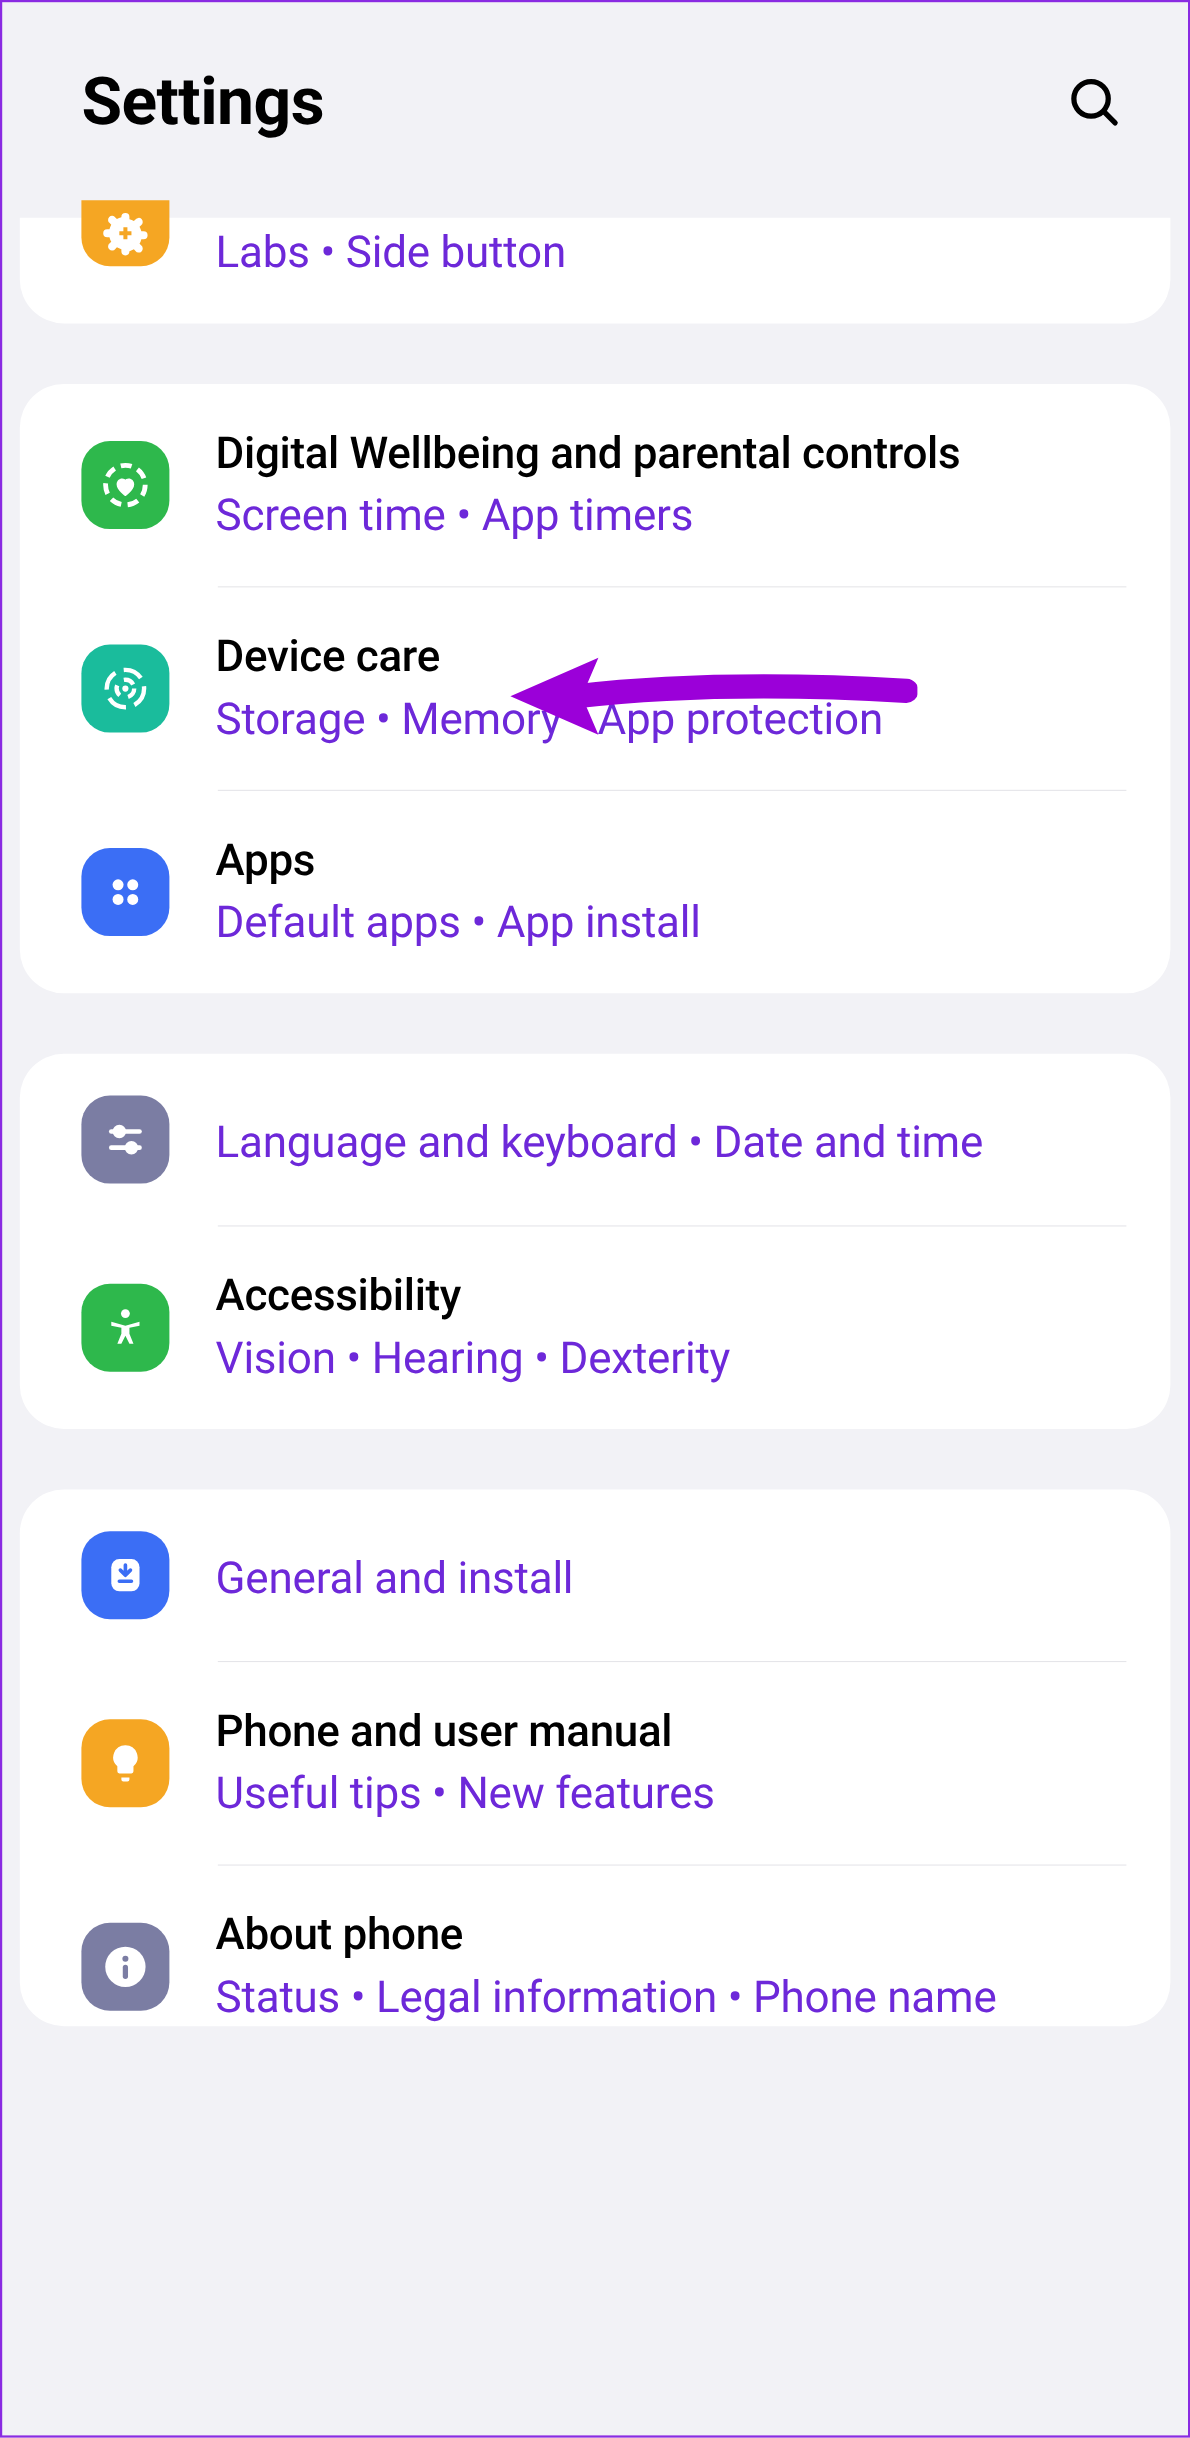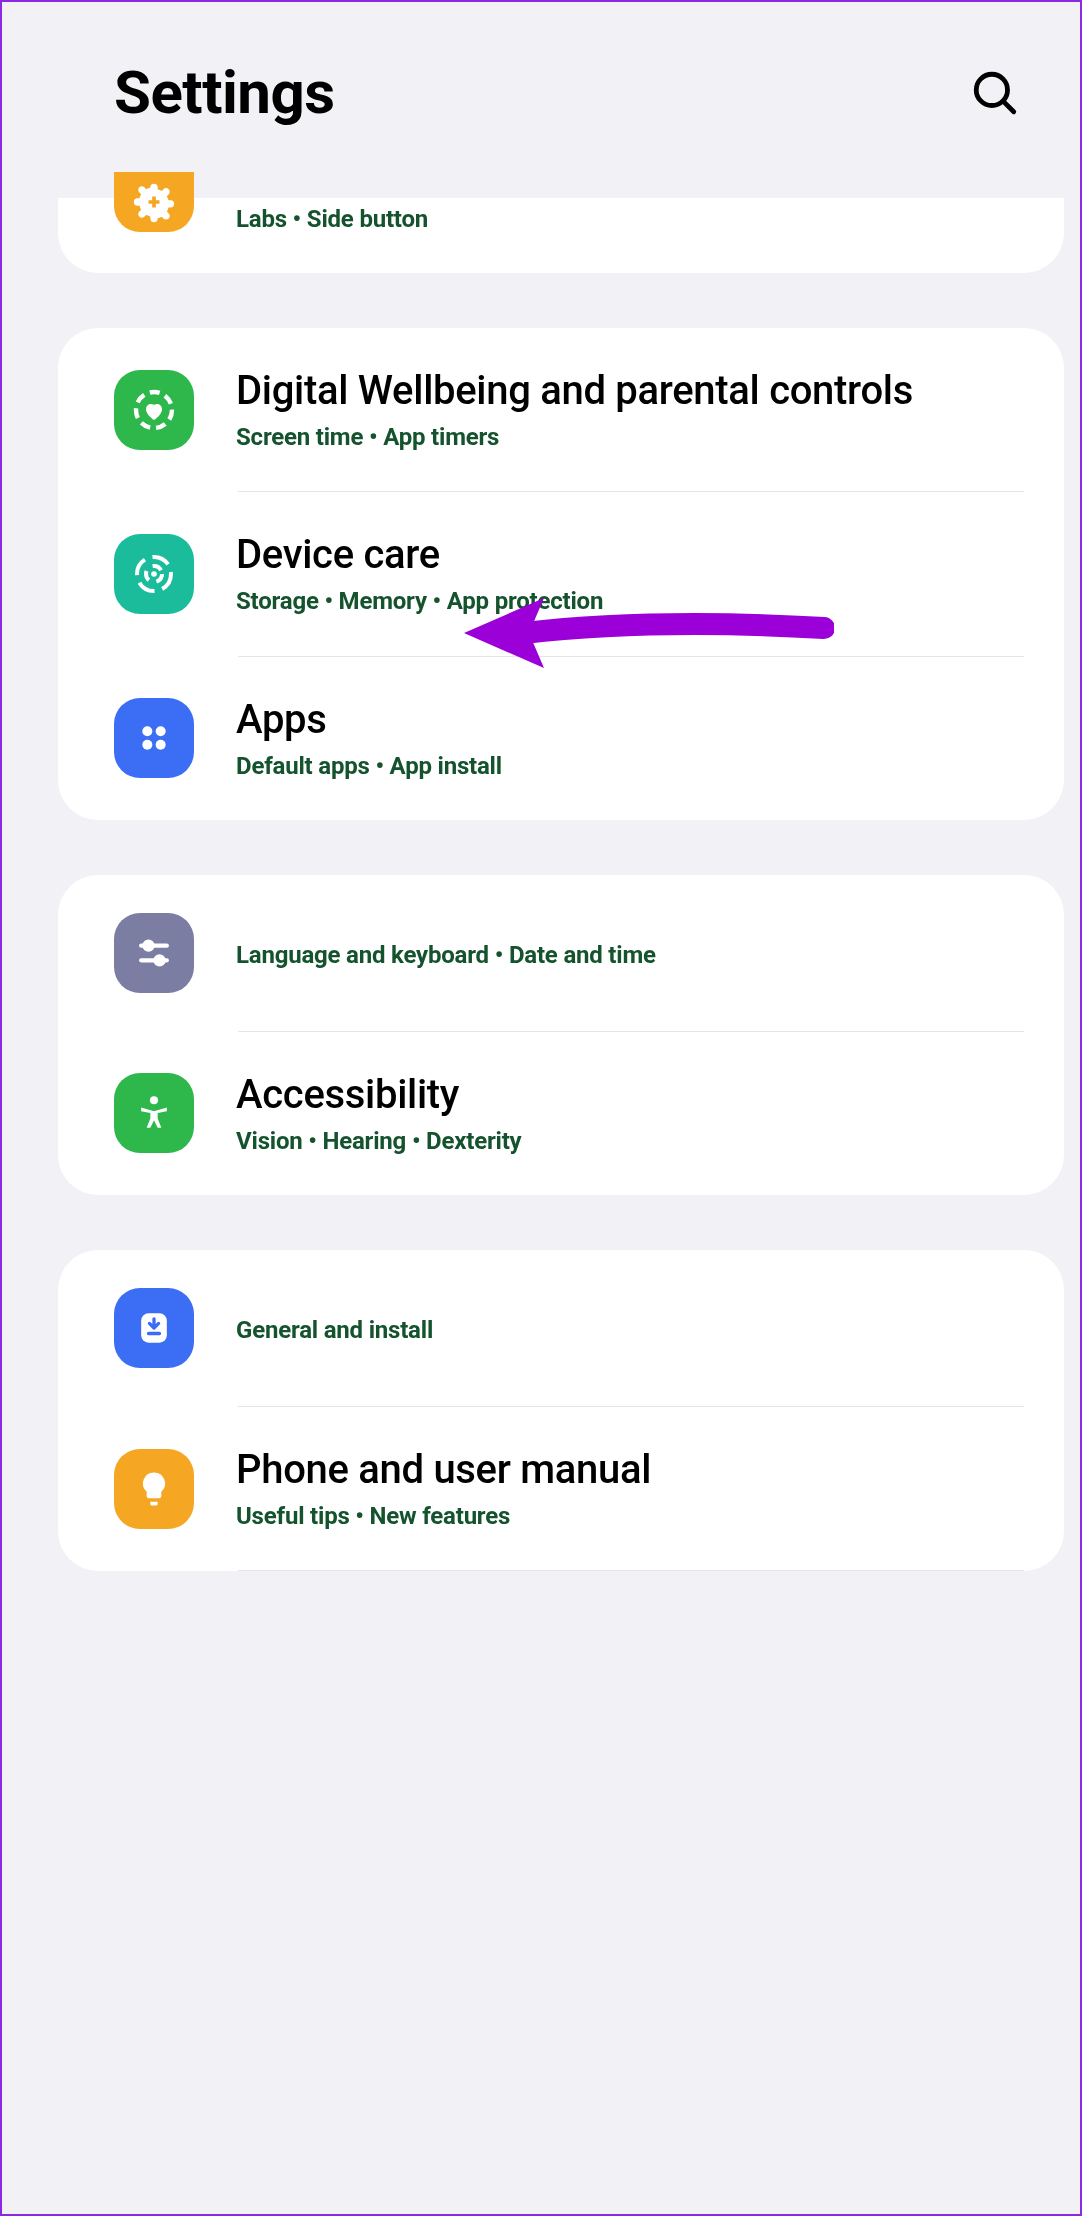--- a/index.html
+++ b/index.html
@@ -81,37 +81,36 @@
       min-width: 0;
     }
     .title {
       font-size: 40px;
       font-weight: 500;
       color: #000000;
       line-height: 1.25;
       letter-spacing: -0.3px;
     }
     .subtitle {
-      font-size: 24px;
-      font-weight: 700;
-      color: #14532d;
+      font-size: 40px;
+      font-weight: 400;
+      color: #6d28d9;
       margin-top: 6px;
       line-height: 1.3;
       letter-spacing: -0.2px;
     }
     
     .arrow {
       position: absolute;
       left: 452px;
       top: 586px;
       pointer-events: none;
     }
     .scroll-area {
       height: calc(100% - 0px);
-      margin-left: 40px;
     }
   </style>
 </head>
 <body>
 
 <div class="scroll-area">
 
   <div class="header">
     <h1>Settings</h1>
     <div class="search-btn">
@@ -226,20 +225,33 @@
         <svg width="44" height="44" viewBox="0 0 24 24" fill="#fff">
           <path d="M12 3a6 6 0 0 0-4 10.5V16a1 1 0 0 0 1 1h6a1 1 0 0 0 1-1v-2.5A6 6 0 0 0 12 3zm-2 16h4v1a1 1 0 0 1-1 1h-2a1 1 0 0 1-1-1z"></path>
         </svg>
       </div>
       <div class="text-col">
         <div class="title">Phone and user manual</div>
         <div class="subtitle">Useful tips  •  New features</div>
       </div>
     </div>
     <div class="divider"></div>
+    <div class="row" style="padding-bottom:0;">
+      <div class="icon-wrap icon-slate">
+        <svg width="44" height="44" viewBox="0 0 24 24">
+          <circle cx="12" cy="12" r="10" fill="#fff"></circle>
+          <circle cx="12" cy="8" r="1.5" fill="#7b7da3"></circle>
+          <rect x="10.7" y="11" width="2.6" height="7" rx="1.3" fill="#7b7da3"></rect>
+        </svg>
+      </div>
+      <div class="text-col">
+        <div class="title">About phone</div>
+        <div class="subtitle">Status  •  Legal information  •  Phone name</div>
+      </div>
+    </div>
   </div>
 
 </div>
 
 <svg class="arrow" width="380" height="90" viewBox="0 0 380 90">
   <defs>
     <linearGradient id="ag" x1="0" x2="1">
       <stop offset="0" stop-color="#9b00d9"></stop>
       <stop offset="1" stop-color="#9b00d9"></stop>
     </linearGradient>

